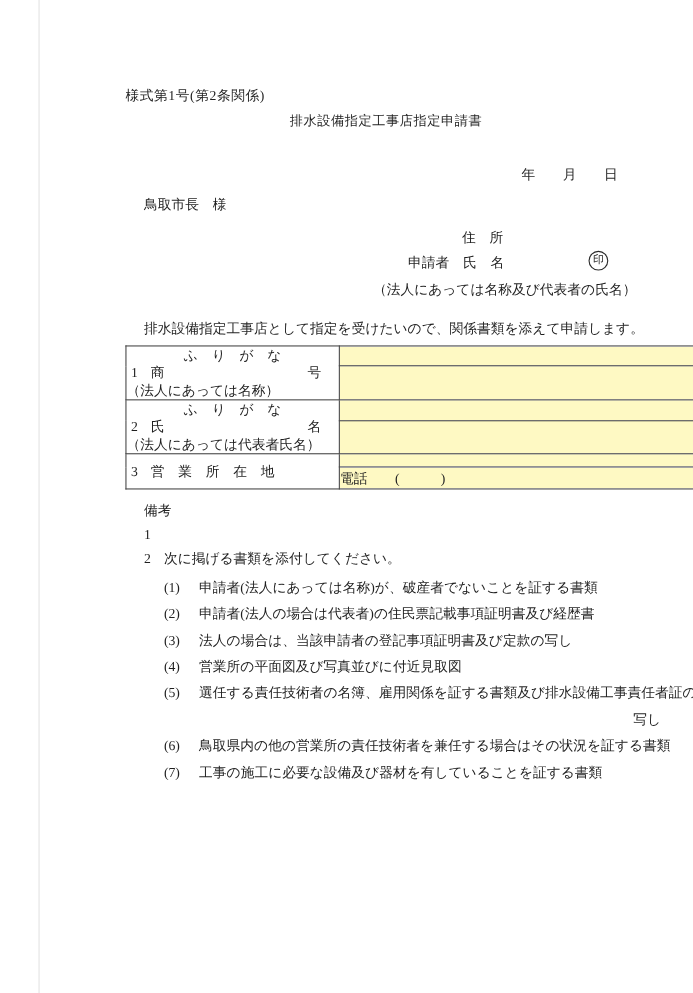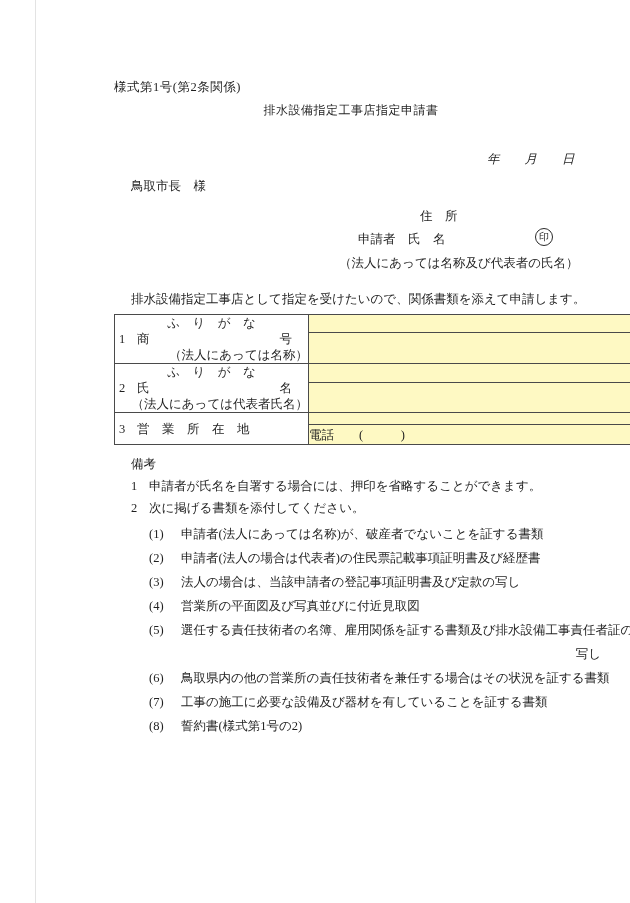--- a/index.html
+++ b/index.html
@@ -18,25 +18,25 @@
     overflow: hidden;
     font-size: 12.5px;
     line-height: 1.25;
     margin-left: 36px;
   }
   .abs { position: absolute; white-space: nowrap; }
 
   .form-number { left: 78px; top: 80px; letter-spacing: 0.5px; }
   .doc-title   { left: 0; top: 103px; width: 100%; text-align: center; font-size: 12px; letter-spacing: 0.5px; }
   .doc-subtitle{ left: 0; top: 129px; width: 100%; text-align: center; }
-  .date-line   { left: 451px; top: 152px; font-style: italic; }
+  .date-line   { left: 438px; top: 152px; }
   .addressee   { left: 95px;  top: 179px; }
 
   .addr-label  { left: 384px; top: 209px; }
-  .name-label  { left: 322px; top: 232px; text-align: center; }
+  .name-label  { left: 335px; top: 232px; text-align: center; }
   .corp-note   { left: 303px; top: 256px; text-align: center; }
   .seal {
     left: 499px; top: 228px;
     width: 18px; height: 18px;
     border: 1.2px solid #2a2a2a;
     border-radius: 50%;
     font-size: 10px;
     line-height: 15px;
     text-align: center;
     white-space: nowrap;
@@ -58,21 +58,21 @@
     padding: 0;
     vertical-align: middle;
     overflow: hidden;
   }
   .col-label { width: 194px; }
   .lbl-cell { padding: 1px 4px; }
   .furi-line  { text-align: center; line-height: 16px; }
   .main-line  { display: flex; align-items: center; line-height: 16px; }
   .row-num    { display: inline-block; width: 22px; padding-left: 4px; flex: 0 0 auto; }
   .spread     { flex: 1; display: flex; justify-content: space-between; padding-right: 16px; }
-  .note-line  { text-align: right; line-height: 16px; }
+  .note-line  { text-align: left; line-height: 16px; }
   .h-thin  { height: 18px; }
   .h-main1 { height: 30px; }
   .h-main2 { height: 29px; }
   .h-thin3 { height: 12px; }
   .h-tel   { height: 20px; }
   .entry-cell { background: #fef9c3; }
   .tel-cell { padding-left: 8px; line-height: 18px; }
 
   
   .remarks { position: absolute; left: 95px; top: 453px; width: 470px; }
@@ -161,21 +161,20 @@
         </td>
       </tr>
     </tbody>
   </table>
 
   <div class="remarks">
     <div class="remarks-heading">備考</div>
 
     <div class="r-item">
       <span class="marker">1</span>
-      <span>申請者が氏名を自署する場合には、押印を省略することができます。</span>
     </div>
     <div class="r-item">
       <span class="marker">2</span>
       <span>次に掲げる書類を添付してください。</span>
     </div>
 
     <div class="sub-list">
       <div class="sub-item">
         <span class="marker">(1)</span><span>申請者(法人にあっては名称)が、破産者でないことを証する書類</span>
       </div>
@@ -191,19 +190,16 @@
       <div class="sub-item">
         <span class="marker">(5)</span><span>選任する責任技術者の名簿、雇用関係を証する書類及び排水設備工事責任者証の</span>
       </div>
       <div class="cont-line">写し</div>
       <div class="sub-item">
         <span class="marker">(6)</span><span>鳥取県内の他の営業所の責任技術者を兼任する場合はその状況を証する書類</span>
       </div>
       <div class="sub-item">
         <span class="marker">(7)</span><span>工事の施工に必要な設備及び器材を有していることを証する書類</span>
       </div>
-      <div class="sub-item">
-        <span class="marker">(8)</span><span>誓約書(様式第1号の2)</span>
-      </div>
     </div>
   </div>
 
 </div>
 
 </body></html>

